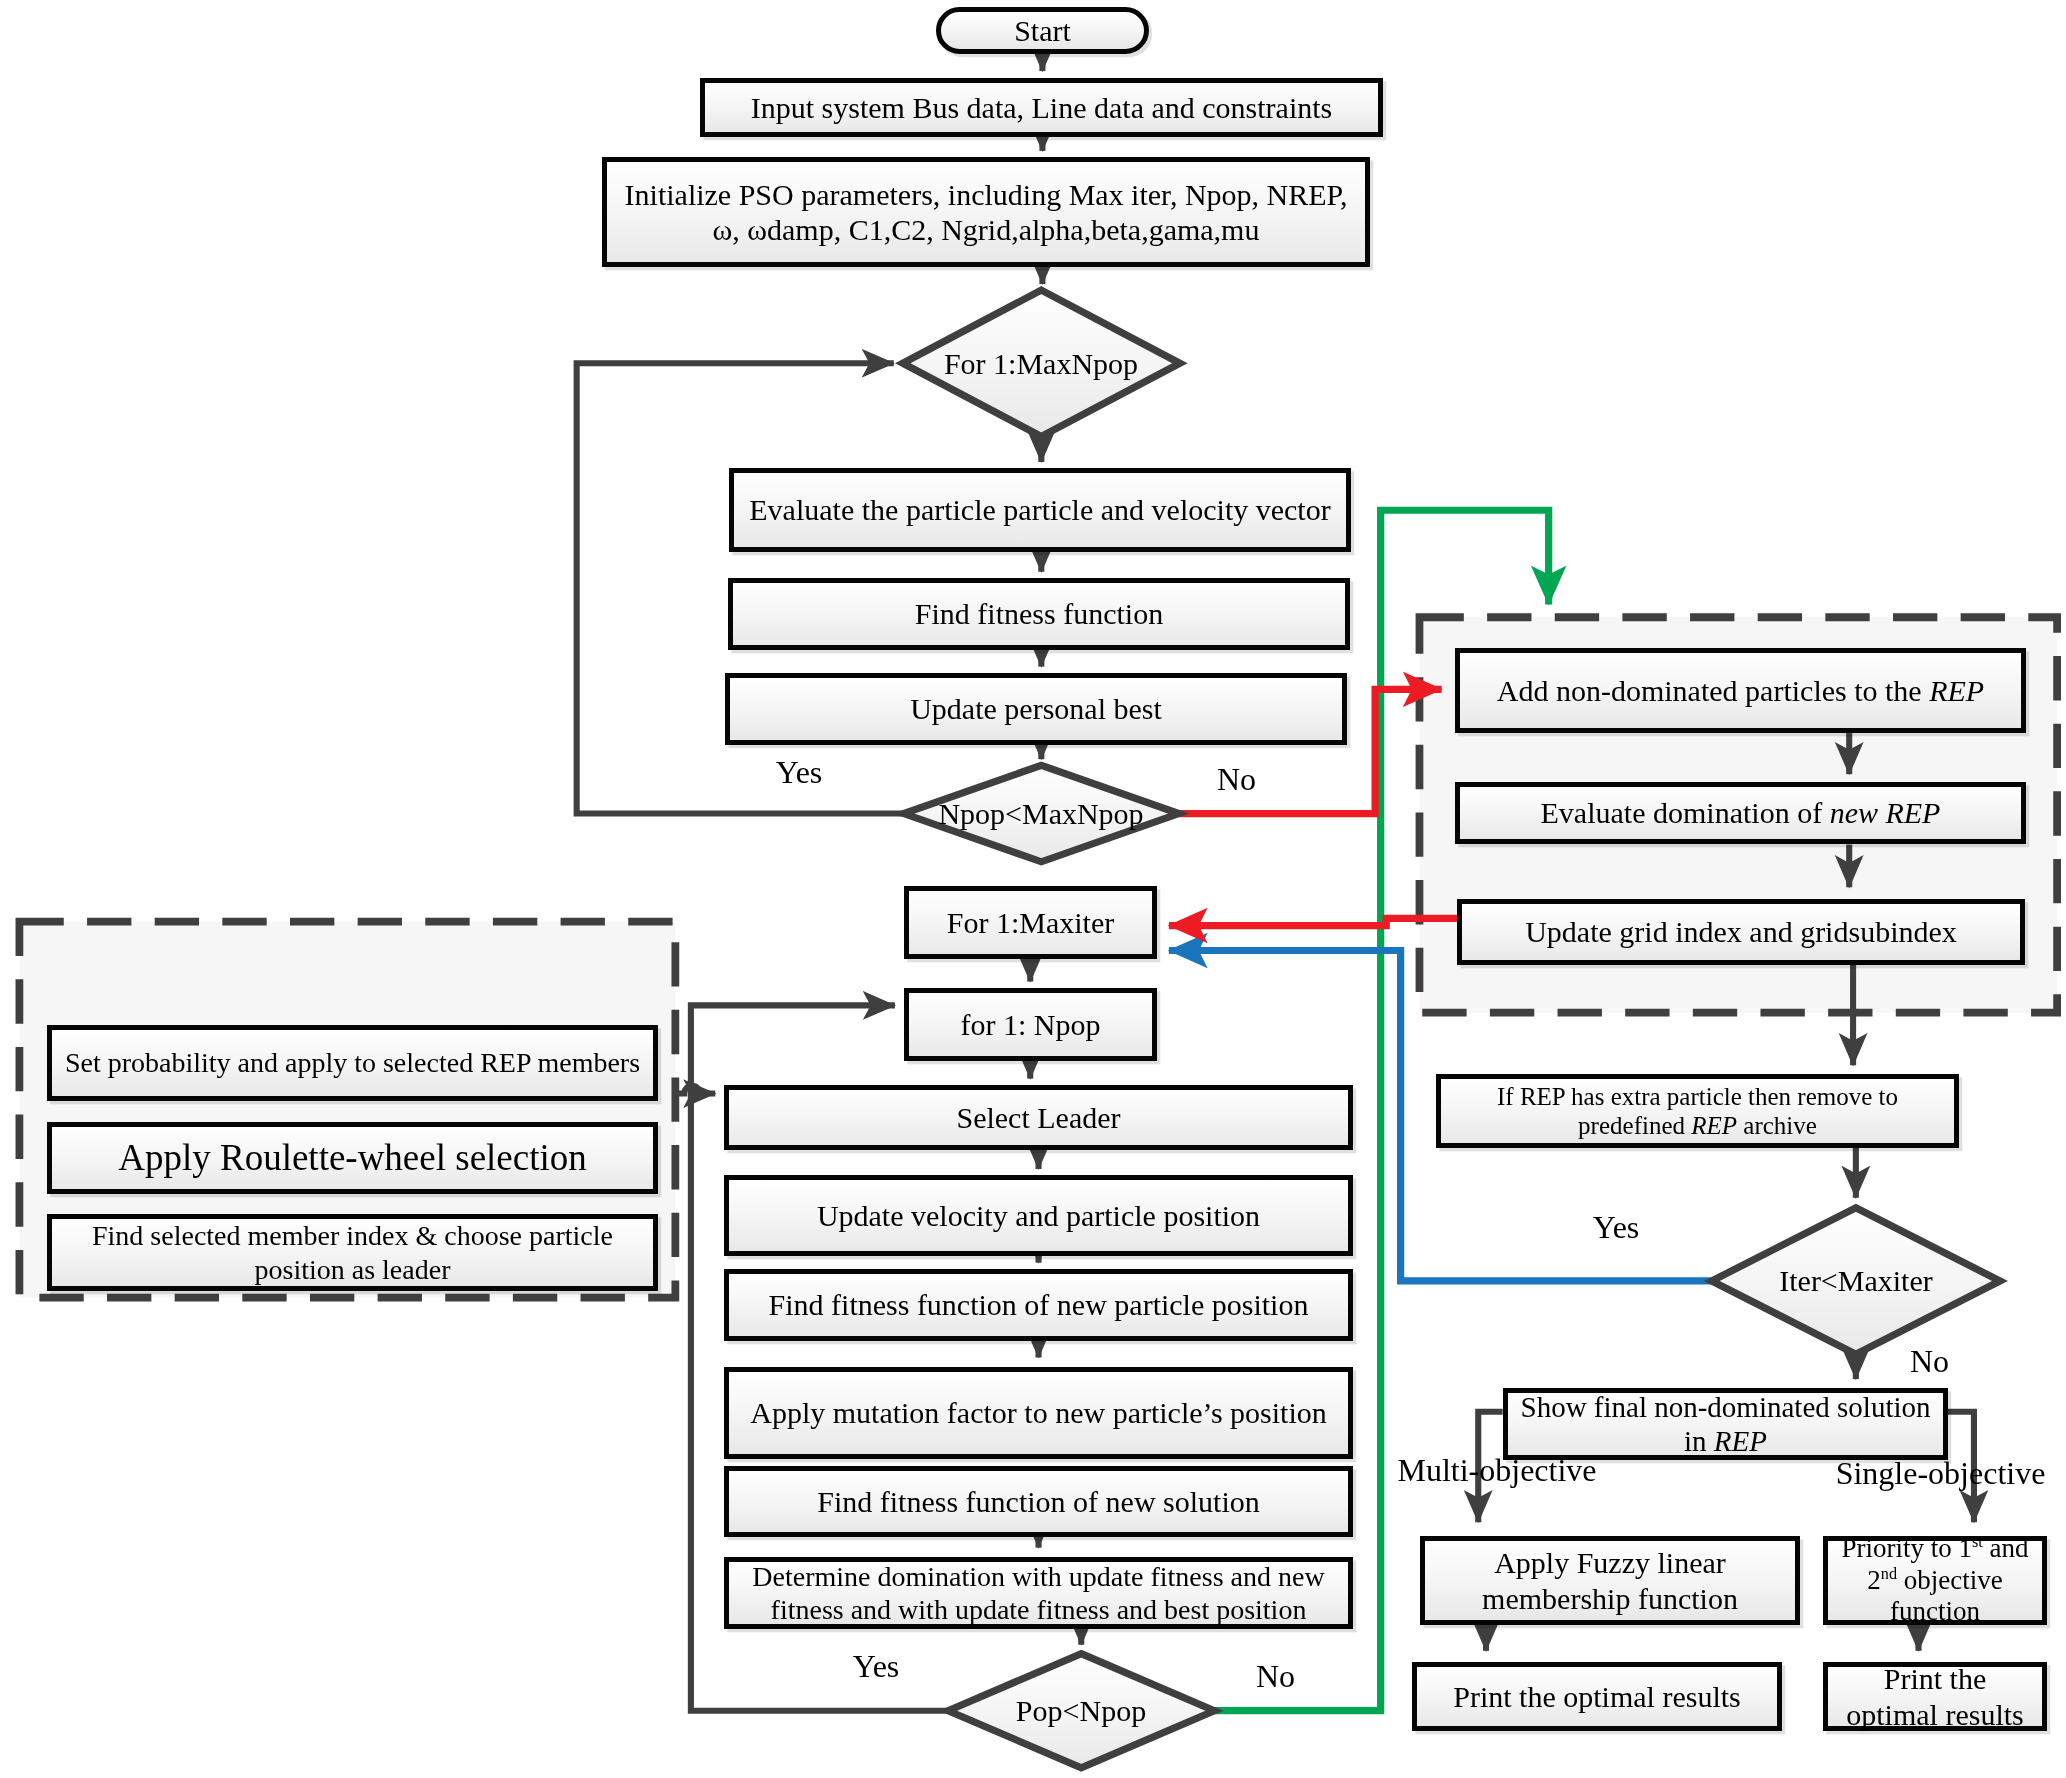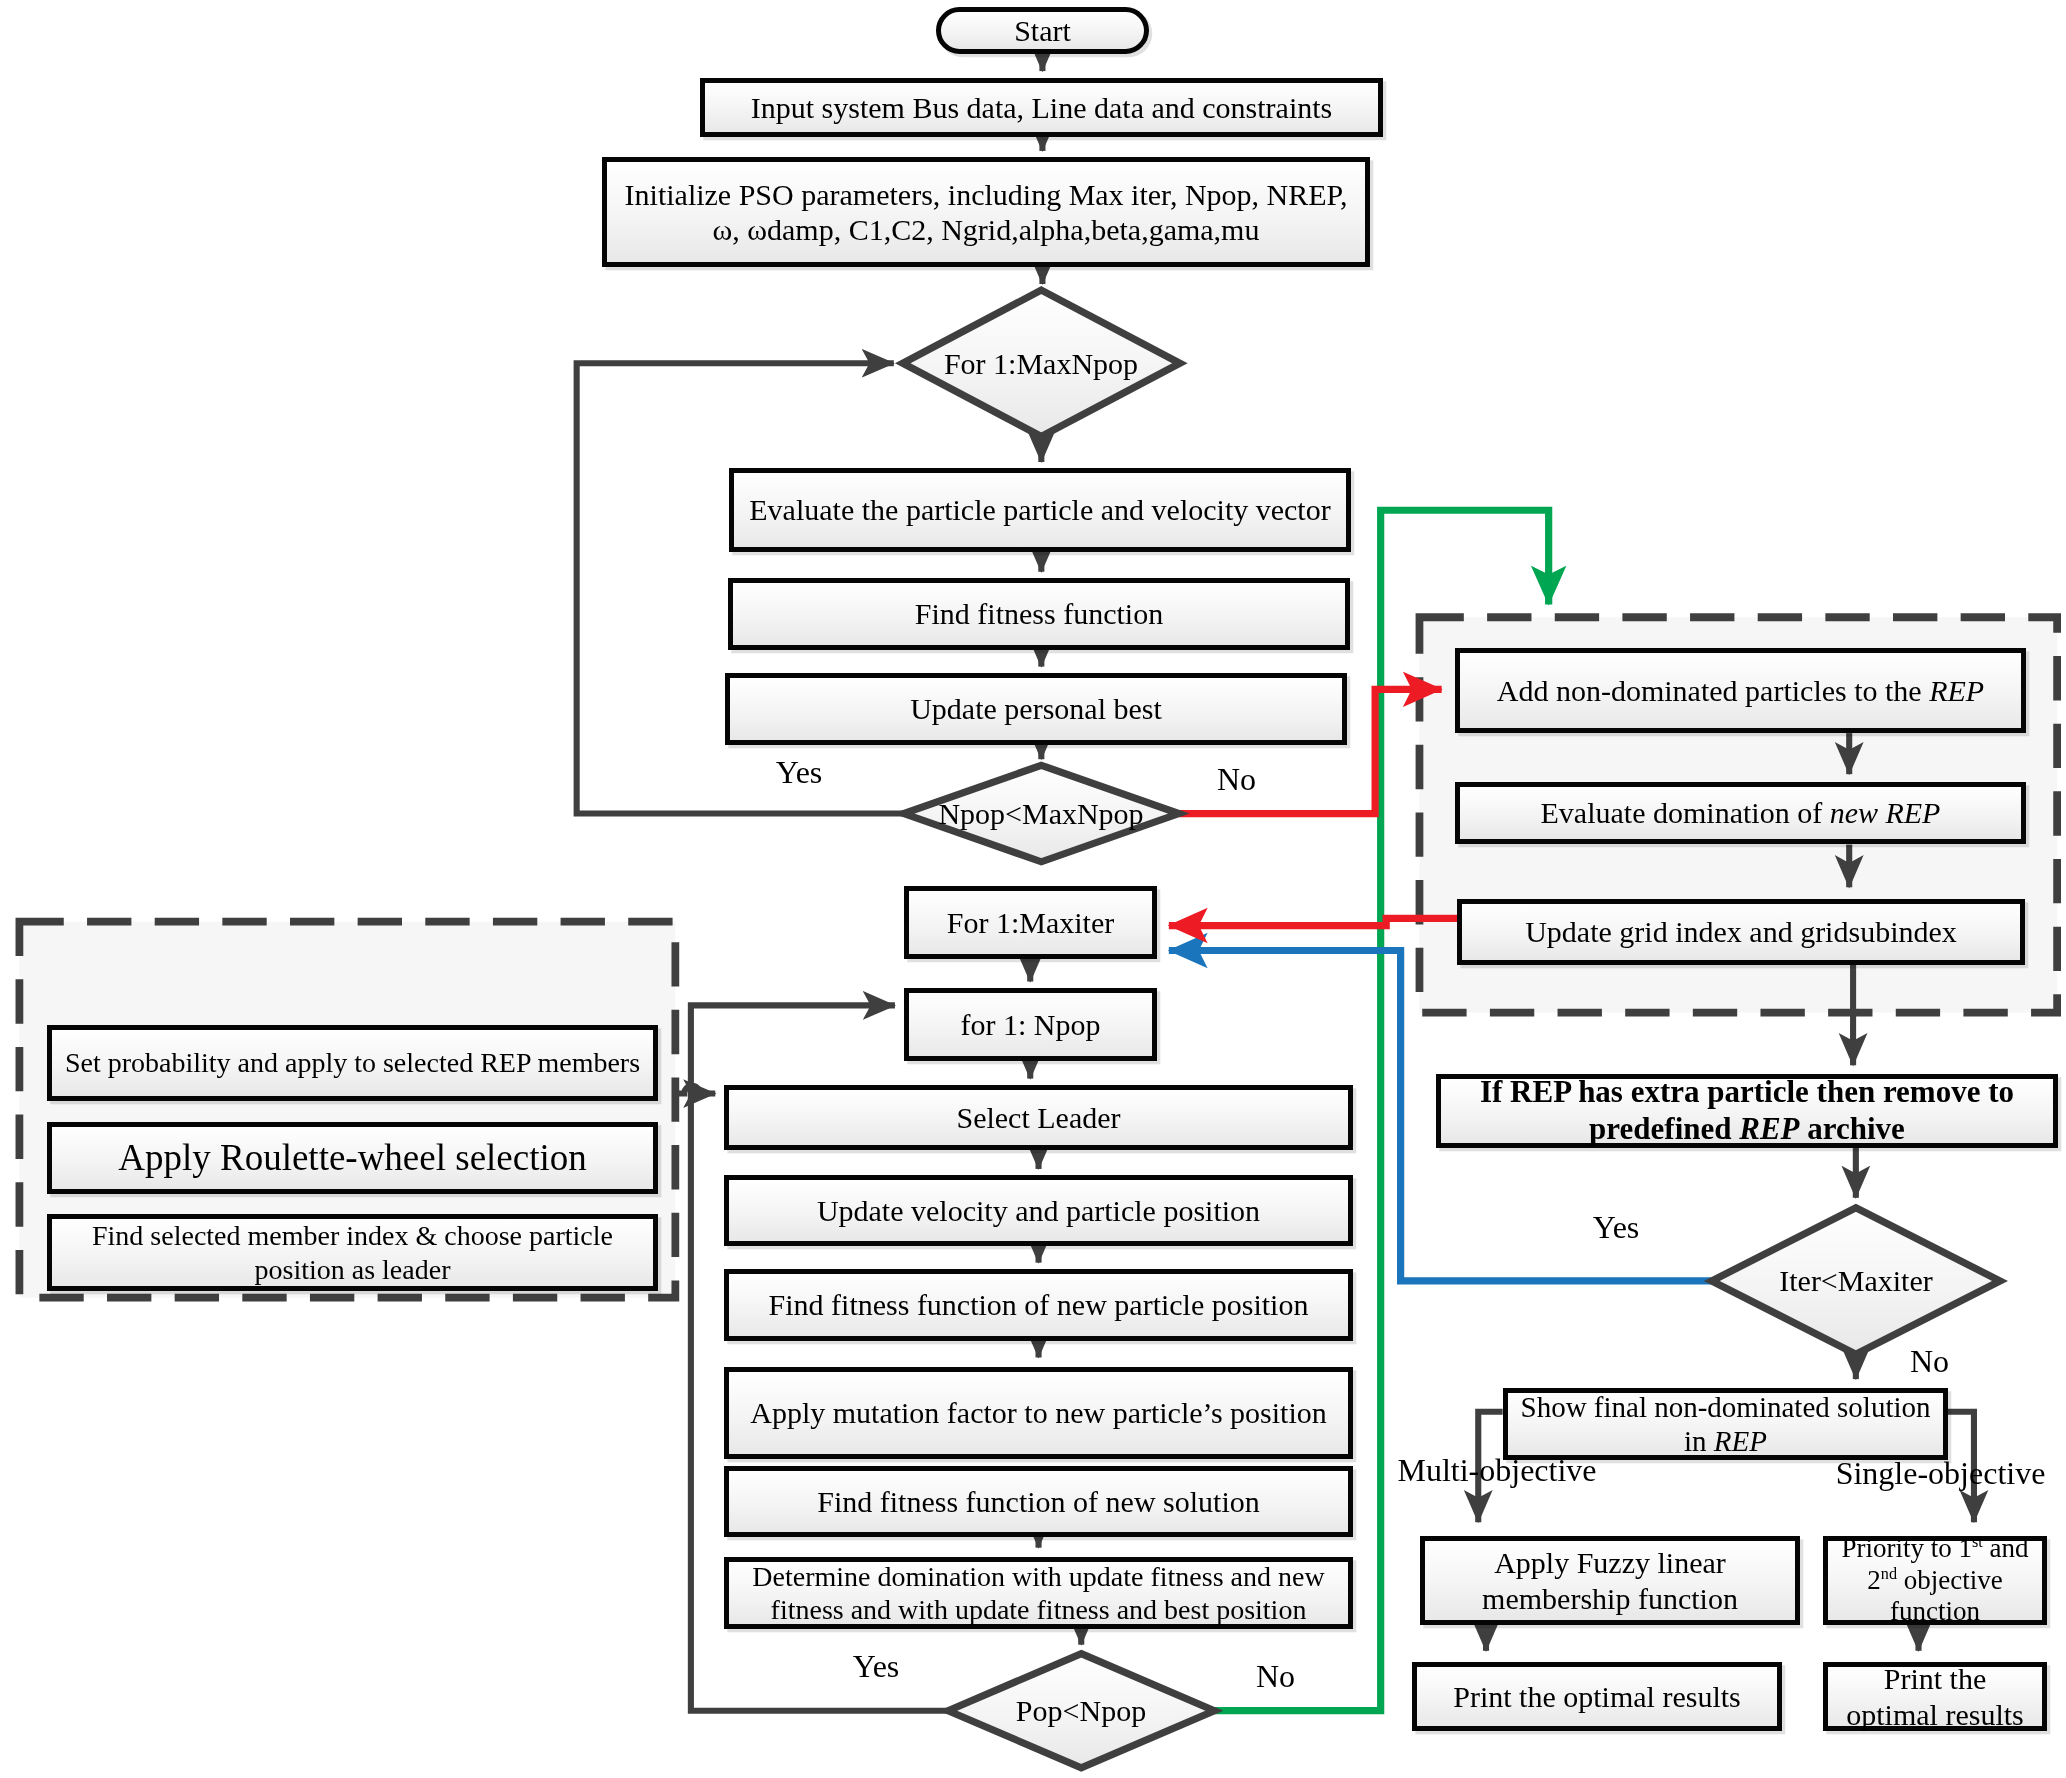--- a/index.html
+++ b/index.html
@@ -19,33 +19,33 @@
   
   .n-start{left:936px;top:7.2px;width:213px;height:47px;}
   .n-input{left:700px;top:78px;width:683px;height:59px;}
   .n-init{left:602px;top:157px;width:768px;height:110px;}
   .n-evaluate{left:729px;top:468px;width:622px;height:84px;}
   .n-findfit{left:728px;top:578px;width:622px;height:72px;}
   .n-pbest{left:725px;top:673px;width:622px;height:72px;}
   .n-formaxiter{left:904px;top:886px;width:253px;height:73px;}
   .n-fornpop{left:904px;top:988px;width:253px;height:73px;}
   .n-leader{left:724px;top:1085px;width:629px;height:65px;}
-  .n-updvel{left:724px;top:1175px;width:629px;height:71px;}
+  .n-updvel{left:724px;top:1175px;width:629px;height:81px;}
   .n-fitnew{left:724px;top:1269px;width:629px;height:72px;}
   .n-mutation{left:724px;top:1367px;width:629px;height:92px;}
   .n-fitsol{left:724px;top:1466px;width:629px;height:71px;}
   .n-domination{left:724px;top:1557px;width:629px;height:72px;font-size:28px;}
   .n-separate{left:47px;top:931px;width:611px;height:76px;font-size:28px;}
   .n-setprob{left:47px;top:1025px;width:611px;height:76px;font-size:28px;}
   .n-roulette{left:47px;top:1122px;width:611px;height:72px;font-size:37px;}
   .n-findmember{left:47px;top:1214px;width:611px;height:77px;font-size:28px;}
   .n-addrep{left:1455px;top:648px;width:571px;height:85px;}
   .n-detnew{left:1455px;top:782px;width:571px;height:62px;}
   .n-updgrid{left:1457px;top:899px;width:568px;height:66px;}
-  .n-ifrep{left:1436px;top:1074px;width:622px;height:74px;font-size:31px;font-weight:bold;}
+  .n-ifrep{left:1436px;top:1074px;width:523px;height:74px;font-size:25px;}
   .n-showfinal{left:1503px;top:1388px;width:445px;height:72px;font-size:29px;}
   .n-fuzzy{left:1420px;top:1536px;width:380px;height:89px;}
   .n-priority{left:1823px;top:1536px;width:224px;height:89px;font-size:27px;}
   .n-printL{left:1412px;top:1662px;width:370px;height:69px;}
   .n-printR{left:1823px;top:1662px;width:224px;height:69px;}
   .d1{left:919px;top:333px;width:244px;height:61px;}
   .d2{left:919px;top:783px;width:244px;height:61px;}
   .d3{left:959px;top:1680px;width:244px;height:61px;}
   .d4{left:1734px;top:1250px;width:244px;height:61px;}
   .l-yes2{left:738px;top:754px;width:122px;}

